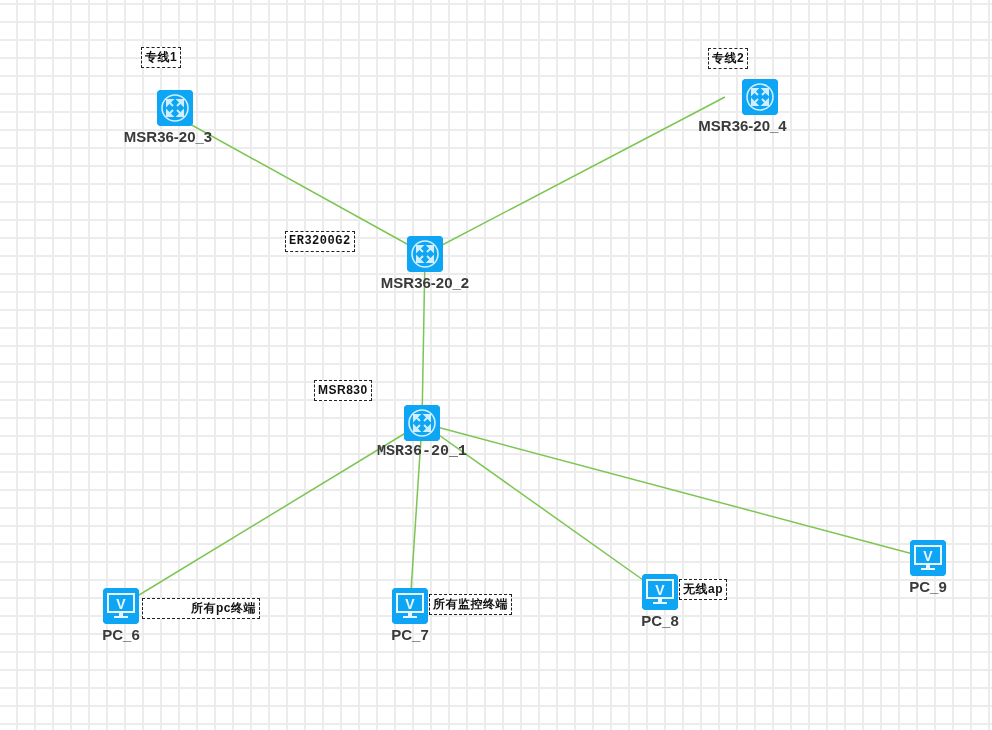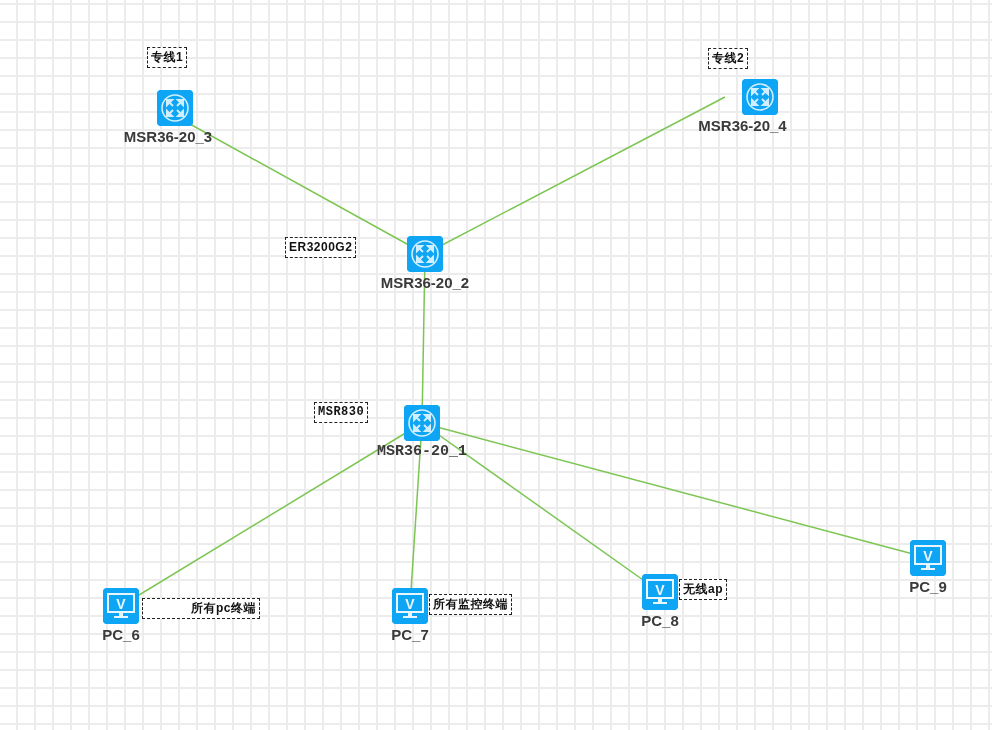--- a/index.html
+++ b/index.html
@@ -52,21 +52,21 @@
         <line x1="11" y1="25" x2="16" y2="20"></line>
         <line x1="25" y1="25" x2="20" y2="20"></line>
         <polygon points="10,10 15,10 10,15"></polygon>
         <polygon points="26,10 21,10 26,15"></polygon>
         <polygon points="10,26 15,26 10,21"></polygon>
         <polygon points="26,26 21,26 26,21"></polygon>
       </g>
     </svg>
   <span class="node-label">MSR36-20_3</span>
 </div>
-<div class="note" style="left:147px;top:47px;">专线1</div>
+<div class="note" style="left:141px;top:47px;">专线1</div>
 
 <div class="node" id="node-r4" style="left:707px;top:79px;padding-left:35px;">
   <svg class="icon" viewBox="0 0 36 36">
       <rect width="36" height="36" rx="4" fill="#0ea5f4"></rect>
       <circle cx="18" cy="18" r="13" fill="none" stroke="#cfeeff" stroke-width="1.6"></circle>
       <g stroke="#cfeeff" stroke-width="2" fill="#cfeeff">
         <line x1="11" y1="11" x2="16" y2="16"></line>
         <line x1="25" y1="11" x2="20" y2="16"></line>
         <line x1="11" y1="25" x2="16" y2="20"></line>
         <line x1="25" y1="25" x2="20" y2="20"></line>
@@ -90,40 +90,40 @@
         <line x1="11" y1="25" x2="16" y2="20"></line>
         <line x1="25" y1="25" x2="20" y2="20"></line>
         <polygon points="10,10 15,10 10,15"></polygon>
         <polygon points="26,10 21,10 26,15"></polygon>
         <polygon points="10,26 15,26 10,21"></polygon>
         <polygon points="26,26 21,26 26,21"></polygon>
       </g>
     </svg>
   <span class="node-label">MSR36-20_2</span>
 </div>
-<div class="note" style="left:285px;top:237px;">ER3200G2</div>
+<div class="note" style="left:285px;top:231px;font-family:Liberation Mono, monospace;">ER3200G2</div>
 
 <div class="node" id="node-r1" style="left:404px;top:405px;font-family:Liberation Mono, monospace;">
   <svg class="icon" viewBox="0 0 36 36">
       <rect width="36" height="36" rx="4" fill="#0ea5f4"></rect>
       <circle cx="18" cy="18" r="13" fill="none" stroke="#cfeeff" stroke-width="1.6"></circle>
       <g stroke="#cfeeff" stroke-width="2" fill="#cfeeff">
         <line x1="11" y1="11" x2="16" y2="16"></line>
         <line x1="25" y1="11" x2="20" y2="16"></line>
         <line x1="11" y1="25" x2="16" y2="20"></line>
         <line x1="25" y1="25" x2="20" y2="20"></line>
         <polygon points="10,10 15,10 10,15"></polygon>
         <polygon points="26,10 21,10 26,15"></polygon>
         <polygon points="10,26 15,26 10,21"></polygon>
         <polygon points="26,26 21,26 26,21"></polygon>
       </g>
     </svg>
   <span class="node-label">MSR36-20_1</span>
 </div>
-<div class="note" style="left:314px;top:402px;font-family:Liberation Mono, monospace;">MSR830</div>
+<div class="note" style="left:314px;top:380px;">MSR830</div>
 
 <div class="node" id="node-pc6" style="left:103px;top:588px;">
   <svg class="icon" viewBox="0 0 36 36">
       <rect width="36" height="36" rx="4" fill="#0ea5f4"></rect>
       <rect x="5" y="6" width="26" height="18" fill="none" stroke="#e8f7ff" stroke-width="2"></rect>
       <text x="18" y="21" text-anchor="middle" font-family="Liberation Sans, sans-serif" font-weight="bold" font-size="14" fill="#e8f7ff">V</text>
       <rect x="16" y="24" width="4" height="4" fill="#e8f7ff"></rect>
       <rect x="11" y="28" width="14" height="2" fill="#e8f7ff"></rect>
     </svg>
   <span class="node-label">PC_6</span>

